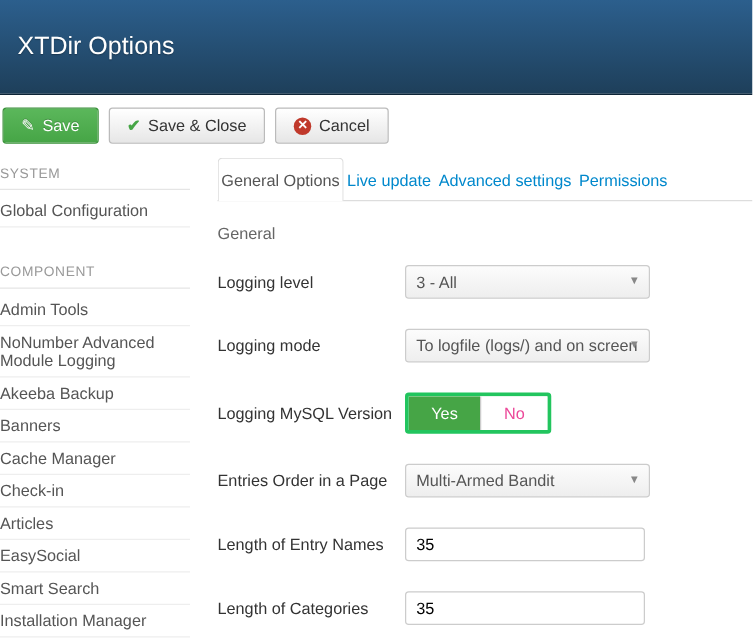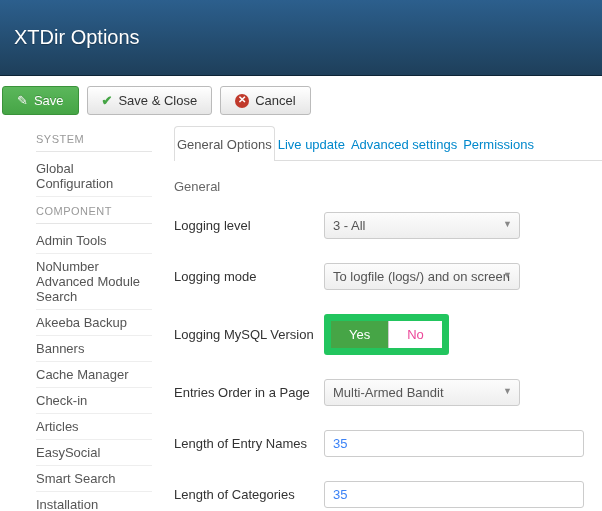--- a/index.html
+++ b/index.html
@@ -8,38 +8,38 @@
   .header h1 { font-size: 20px; font-weight: normal; text-shadow: 0 1px 1px rgba(0,0,0,0.3); }
   .toolbar { padding: 10px 0 10px 2px; display: flex; gap: 8px; }
   .btn { display: inline-flex; align-items: center; gap: 6px; padding: 6px 14px; font-size: 13px; border: 1px solid #bbb; border-radius: 3px; background: linear-gradient(to bottom,#fff,#e6e6e6); cursor: pointer; color: #333; }
   .btn-success { background: linear-gradient(to bottom,#5bb75b,#46a546); border-color: #3a923a; color: #fff; text-shadow: 0 -1px 0 rgba(0,0,0,0.2); }
   .btn .ico { display: inline-block; }
   .ico-apply { color: #fff; }
   .ico-ok { color: #46a546; font-weight: bold; }
   .ico-cancel { background:#c0392b; color:#fff; border-radius:50%; width:14px; height:14px; display:inline-flex; align-items:center; justify-content:center; font-size:10px; font-weight:bold; }
   .layout { display: flex; }
   .sidebar { width: 152px; padding: 4px 0 0 0; }
-  .sidebar-group { margin-bottom: 4px; padding-left: 36px; }
+  .sidebar-group { margin-bottom: 26px; }
   .sidebar-title { color: #999; font-size: 11px; letter-spacing: 0.5px; padding: 4px 0 6px 0; border-bottom: 1px solid #e5e5e5; margin-bottom: 4px; }
   .sidebar-item { display: block; padding: 5px 0; color: #555; font-size: 13px; border-bottom: 1px solid #eee; cursor: pointer; }
   .main { flex: 1; padding: 0 0 0 22px; }
   .tabs { display: flex; border-bottom: 1px solid #ddd; margin-bottom: 18px; }
   .tab { padding: 10px 2px 9px; color: #0088cc; cursor: pointer; border: 1px solid transparent; border-bottom: none; position: relative; top: 1px; }
   .tab.active { color: #555; background: #fff; border-color: #ddd; border-radius: 4px 4px 0 0; }
   .section-title { color: #666; font-size: 13px; margin-bottom: 18px; }
   .field { display: flex; align-items: center; margin-bottom: 24px; }
   .field-label { width: 150px; color: #333; font-size: 13px; }
   .select { width: 196px; padding: 5px 8px; border: 1px solid #ccc; border-radius: 3px; background: linear-gradient(to bottom,#fcfcfc,#eee); color: #555; font-size: 13px; appearance: none; -webkit-appearance:none; position: relative; }
   .select-wrap { position: relative; display: inline-block; }
   .select-wrap::after { content: "▼"; position: absolute; right: 8px; top: 7px; font-size: 9px; color: #888; pointer-events: none; }
-  .radio-group { display: inline-flex; border: 7px solid #22c55e; border-radius: 3px; overflow: hidden; justify-content: center; }
+  .radio-group { display: inline-flex; border: 3px solid #22c55e; border-radius: 3px; overflow: hidden; justify-content: center; }
   .radio-btn { padding: 6px 18px; background: #fff; color: #ec4899; cursor: pointer; font-size: 13px; }
   .radio-btn.on { background: #46a546; color: #fff; }
   .radio-btn + .radio-btn { border-left: 1px solid #ccc; }
-  .textin { width: 260px; padding: 5px 8px; border: 1px solid #ccc; border-radius: 3px; font-size: 13px; color: #3b82f6; }
+  .textin { width: 192px; padding: 5px 8px; border: 1px solid #ccc; border-radius: 3px; font-size: 13px; color: #000000; }
 </style>
 </head>
 <body>
 
 <div class="header">
   <h1>XTDir Options</h1>
 </div>
 
 <div class="toolbar">
   <button class="btn btn-success">
@@ -58,21 +58,21 @@
 
 <div class="layout">
   <div class="sidebar">
     <div class="sidebar-group">
       <div class="sidebar-title">SYSTEM</div>
       <a class="sidebar-item">Global Configuration</a>
     </div>
     <div class="sidebar-group">
       <div class="sidebar-title">COMPONENT</div>
       <a class="sidebar-item">Admin Tools</a>
-      <a class="sidebar-item">NoNumber Advanced Module Search</a>
+      <a class="sidebar-item">NoNumber Advanced Module Logging</a>
       <a class="sidebar-item">Akeeba Backup</a>
       <a class="sidebar-item">Banners</a>
       <a class="sidebar-item">Cache Manager</a>
       <a class="sidebar-item">Check-in</a>
       <a class="sidebar-item">Articles</a>
       <a class="sidebar-item">EasySocial</a>
       <a class="sidebar-item">Smart Search</a>
       <a class="sidebar-item">Installation Manager</a>
       <a class="sidebar-item">JCE Administration</a>
 

